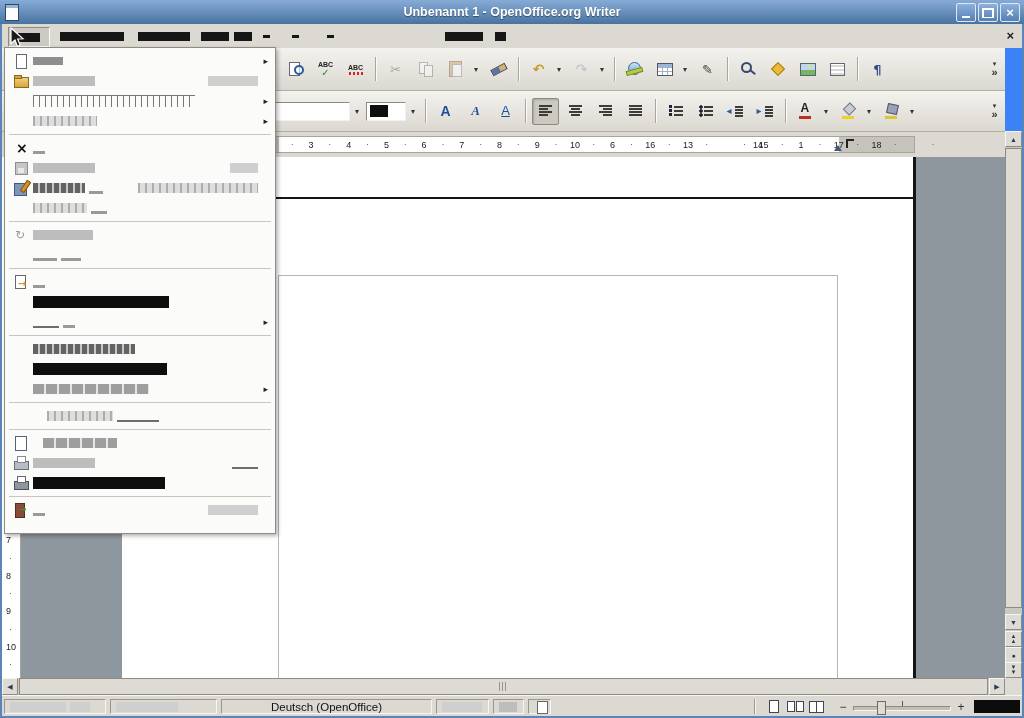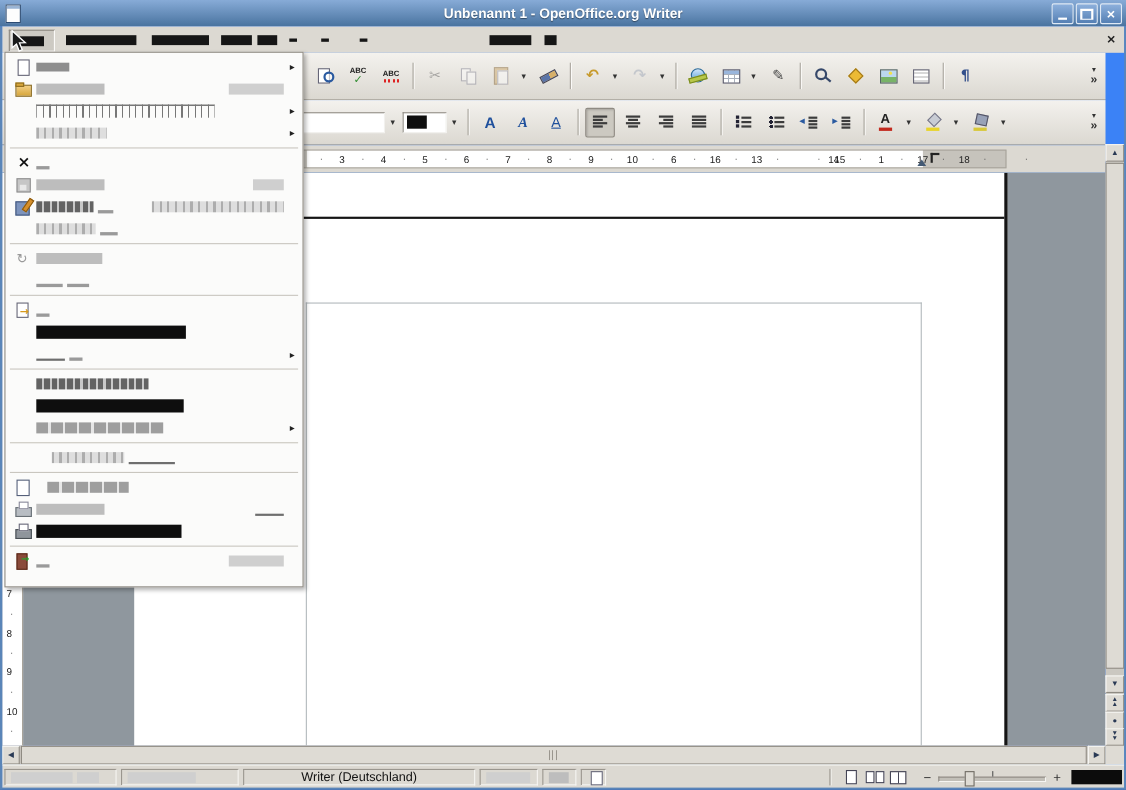--- a/index.html
+++ b/index.html
@@ -697,21 +697,21 @@
 
   <div class="statusbar">
     <div id="sbsegs">
         <div class="seg" style="left: 2px; width: 102px;">
           <div class="blk blk-light" style="width: 56px;"></div>
           <div class="blk blk-light" style="width: 20px;"></div>
         </div>
         <div class="seg" style="left: 108px; width: 107px;">
           <div class="blk blk-light" style="width: 62px;"></div>
         </div>
-        <div class="seg seg-text" style="left: 219px; width: 211px;">Writer (Deutschland)</div>
+        <div class="seg seg-text" style="left: 219px; width: 211px;">Deutsch (OpenOffice)</div>
         <div class="seg" style="left: 434px; width: 53px;">
           <div class="blk blk-light" style="width: 40px;"></div>
         </div>
         <div class="seg" style="left: 491px; width: 31px;">
           <div class="blk blk-gray" style="width: 18px;"></div>
         </div>
         <div class="seg" style="left: 526px; width: 23px;">
           <div class="mi mi-doc-state"></div>
         </div>
       </div>

